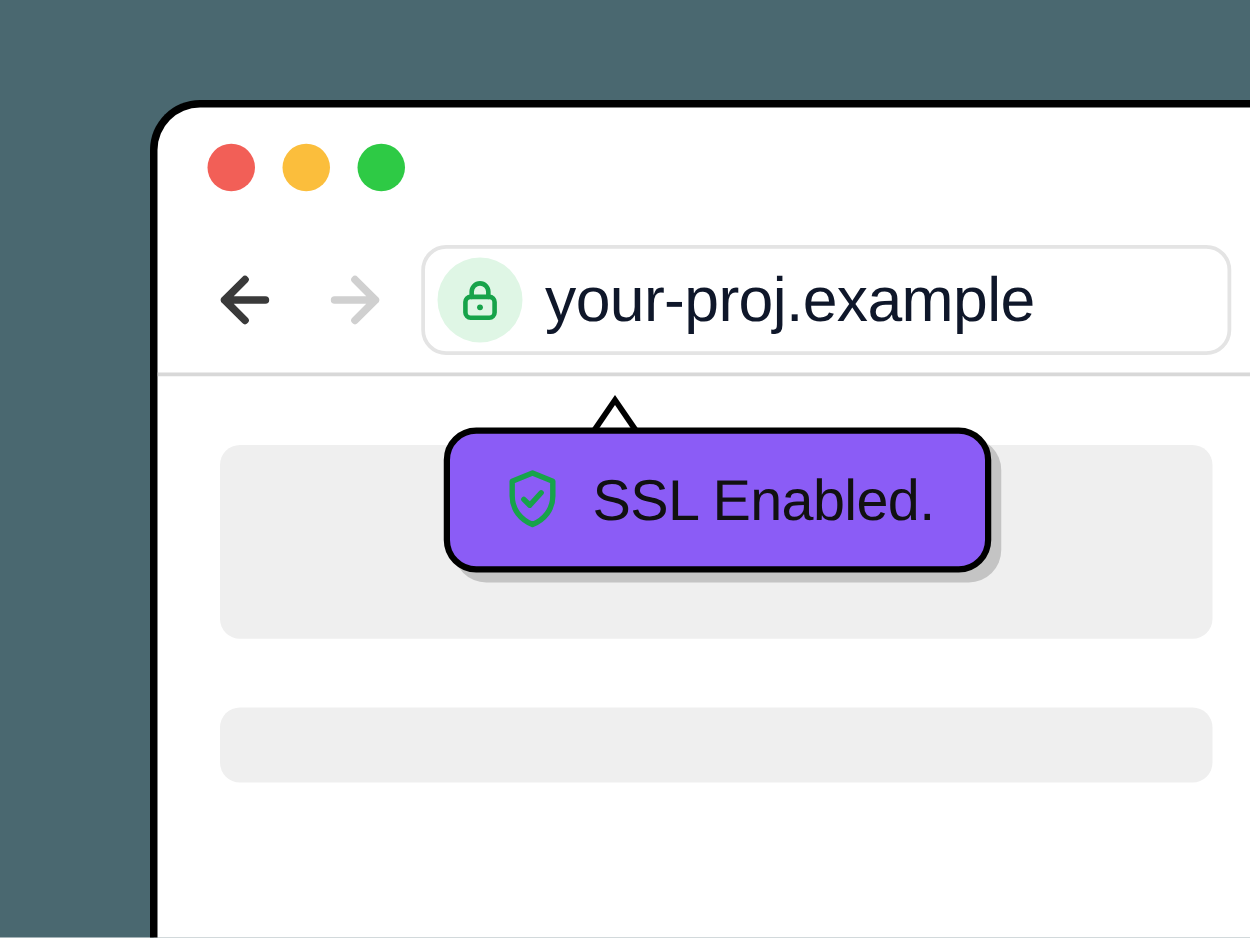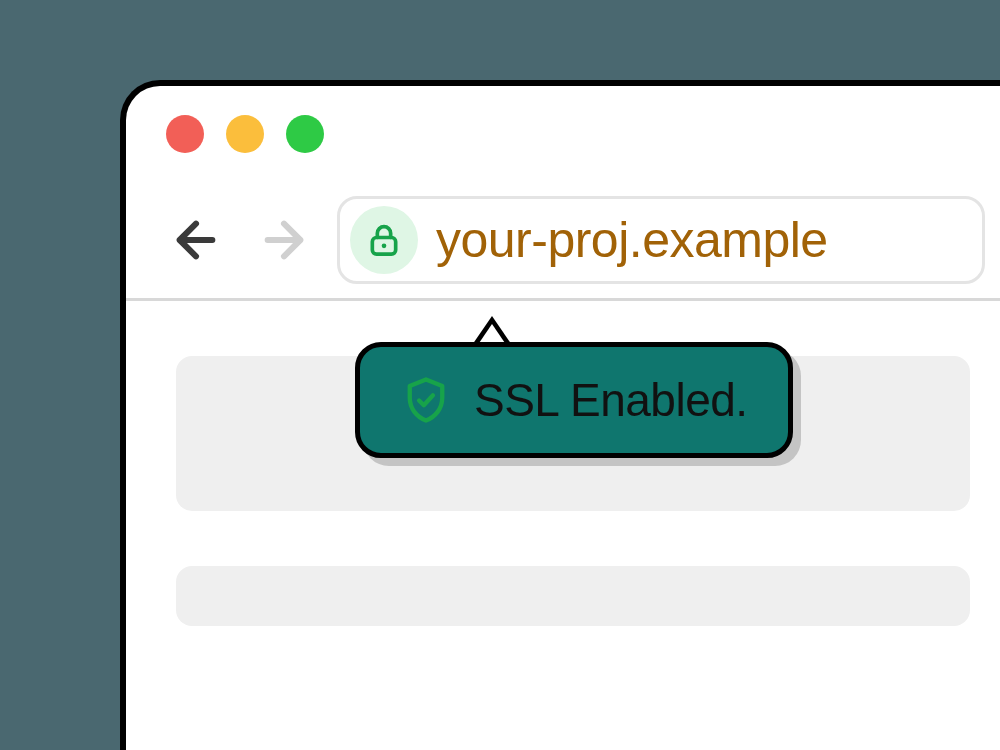--- a/index.html
+++ b/index.html
@@ -71,44 +71,43 @@
       height: 68px;
       border-radius: 50%;
       background: #DFF6E5;
       display: flex;
       align-items: center;
       justify-content: center;
       flex-shrink: 0;
     }
     .url-text {
       font-size: 50px;
-      color: #a16207;
+      color: #0f172a;
       white-space: nowrap;
       letter-spacing: -0.5px;
     }
     .content-area {
       padding: 55px 50px;
     }
     .placeholder-bar {
       background: #EFEFEF;
       border-radius: 16px;
       margin-bottom: 55px;
     }
     .ph1 { height: 155px; width: 100%; }
     .ph2 { height: 60px; width: 100%; }
     .popover {
       position: absolute;
       left: 355px;
       top: 342px;
-      background: #0f766e;
+      background: #8b5cf6;
       border: 5px solid #000000;
       border-radius: 26px;
       padding: 26px 40px;
       display: flex;
-      align-items: center;
       gap: 22px;
       box-shadow: 8px 8px 0 rgba(0,0,0,0.18);
     }
     .popover-arrow {
       position: absolute;
       left: 470px;
       top: 316px;
       width: 0;
       height: 0;
     }

